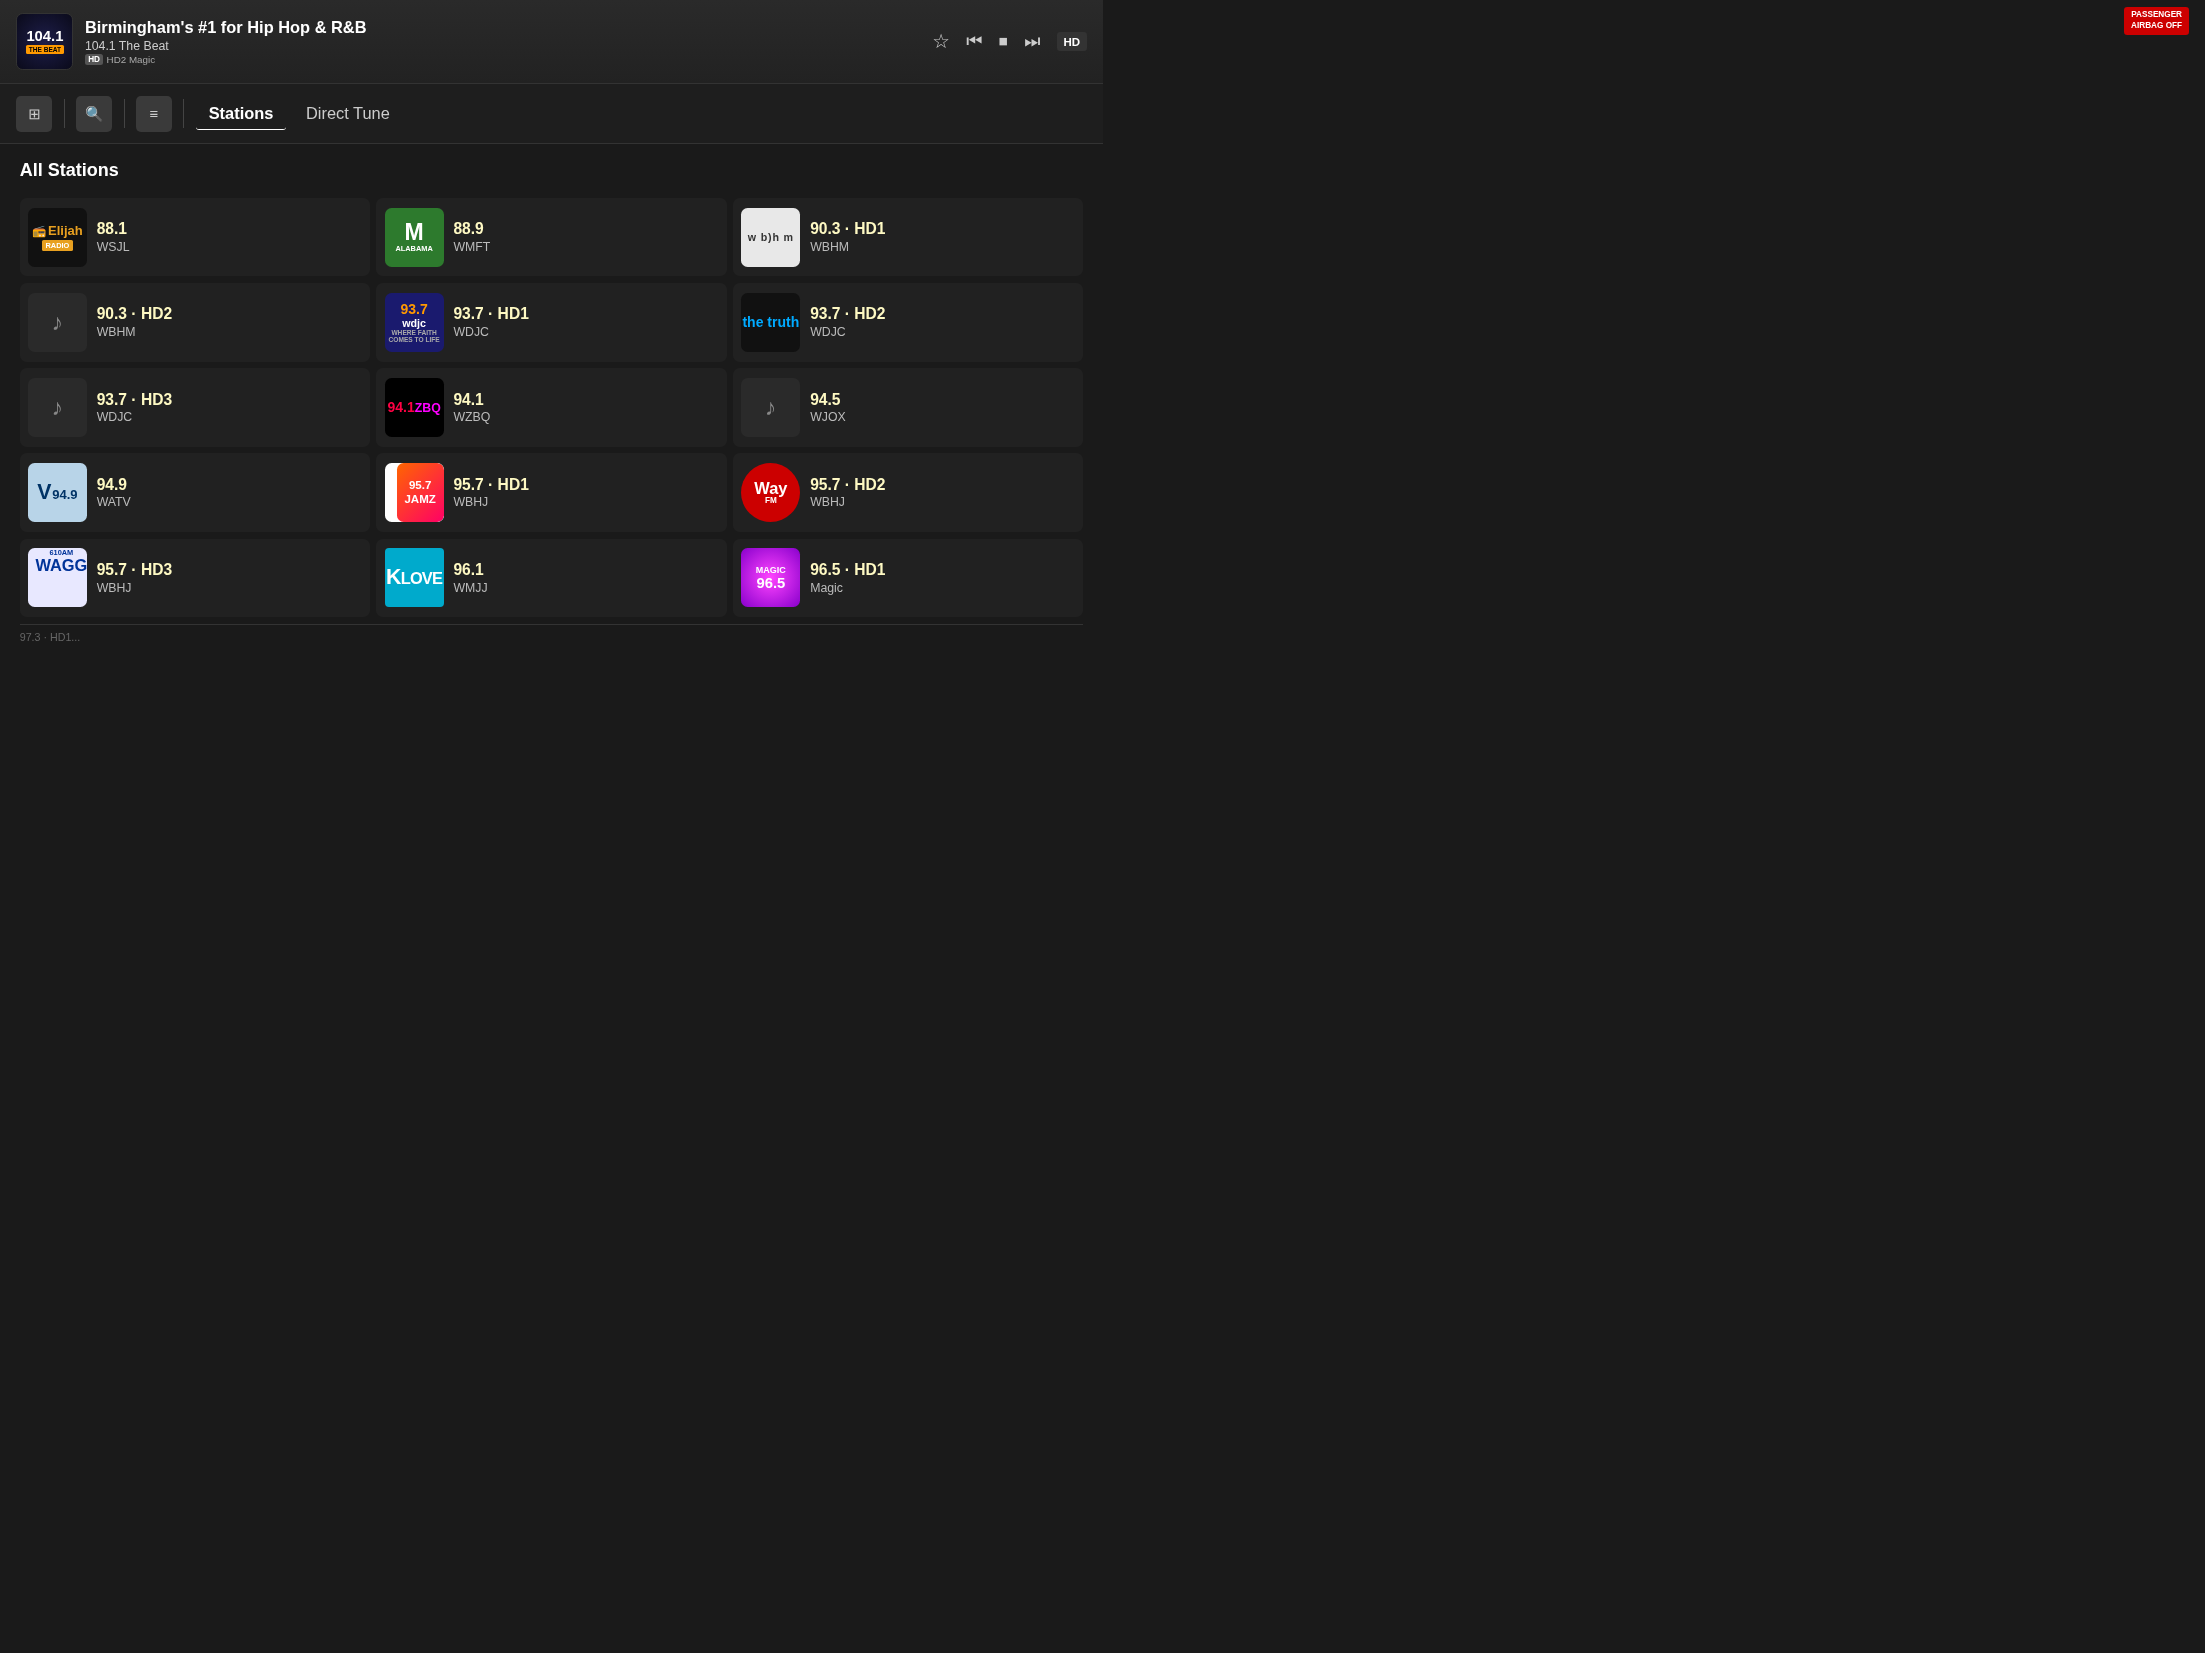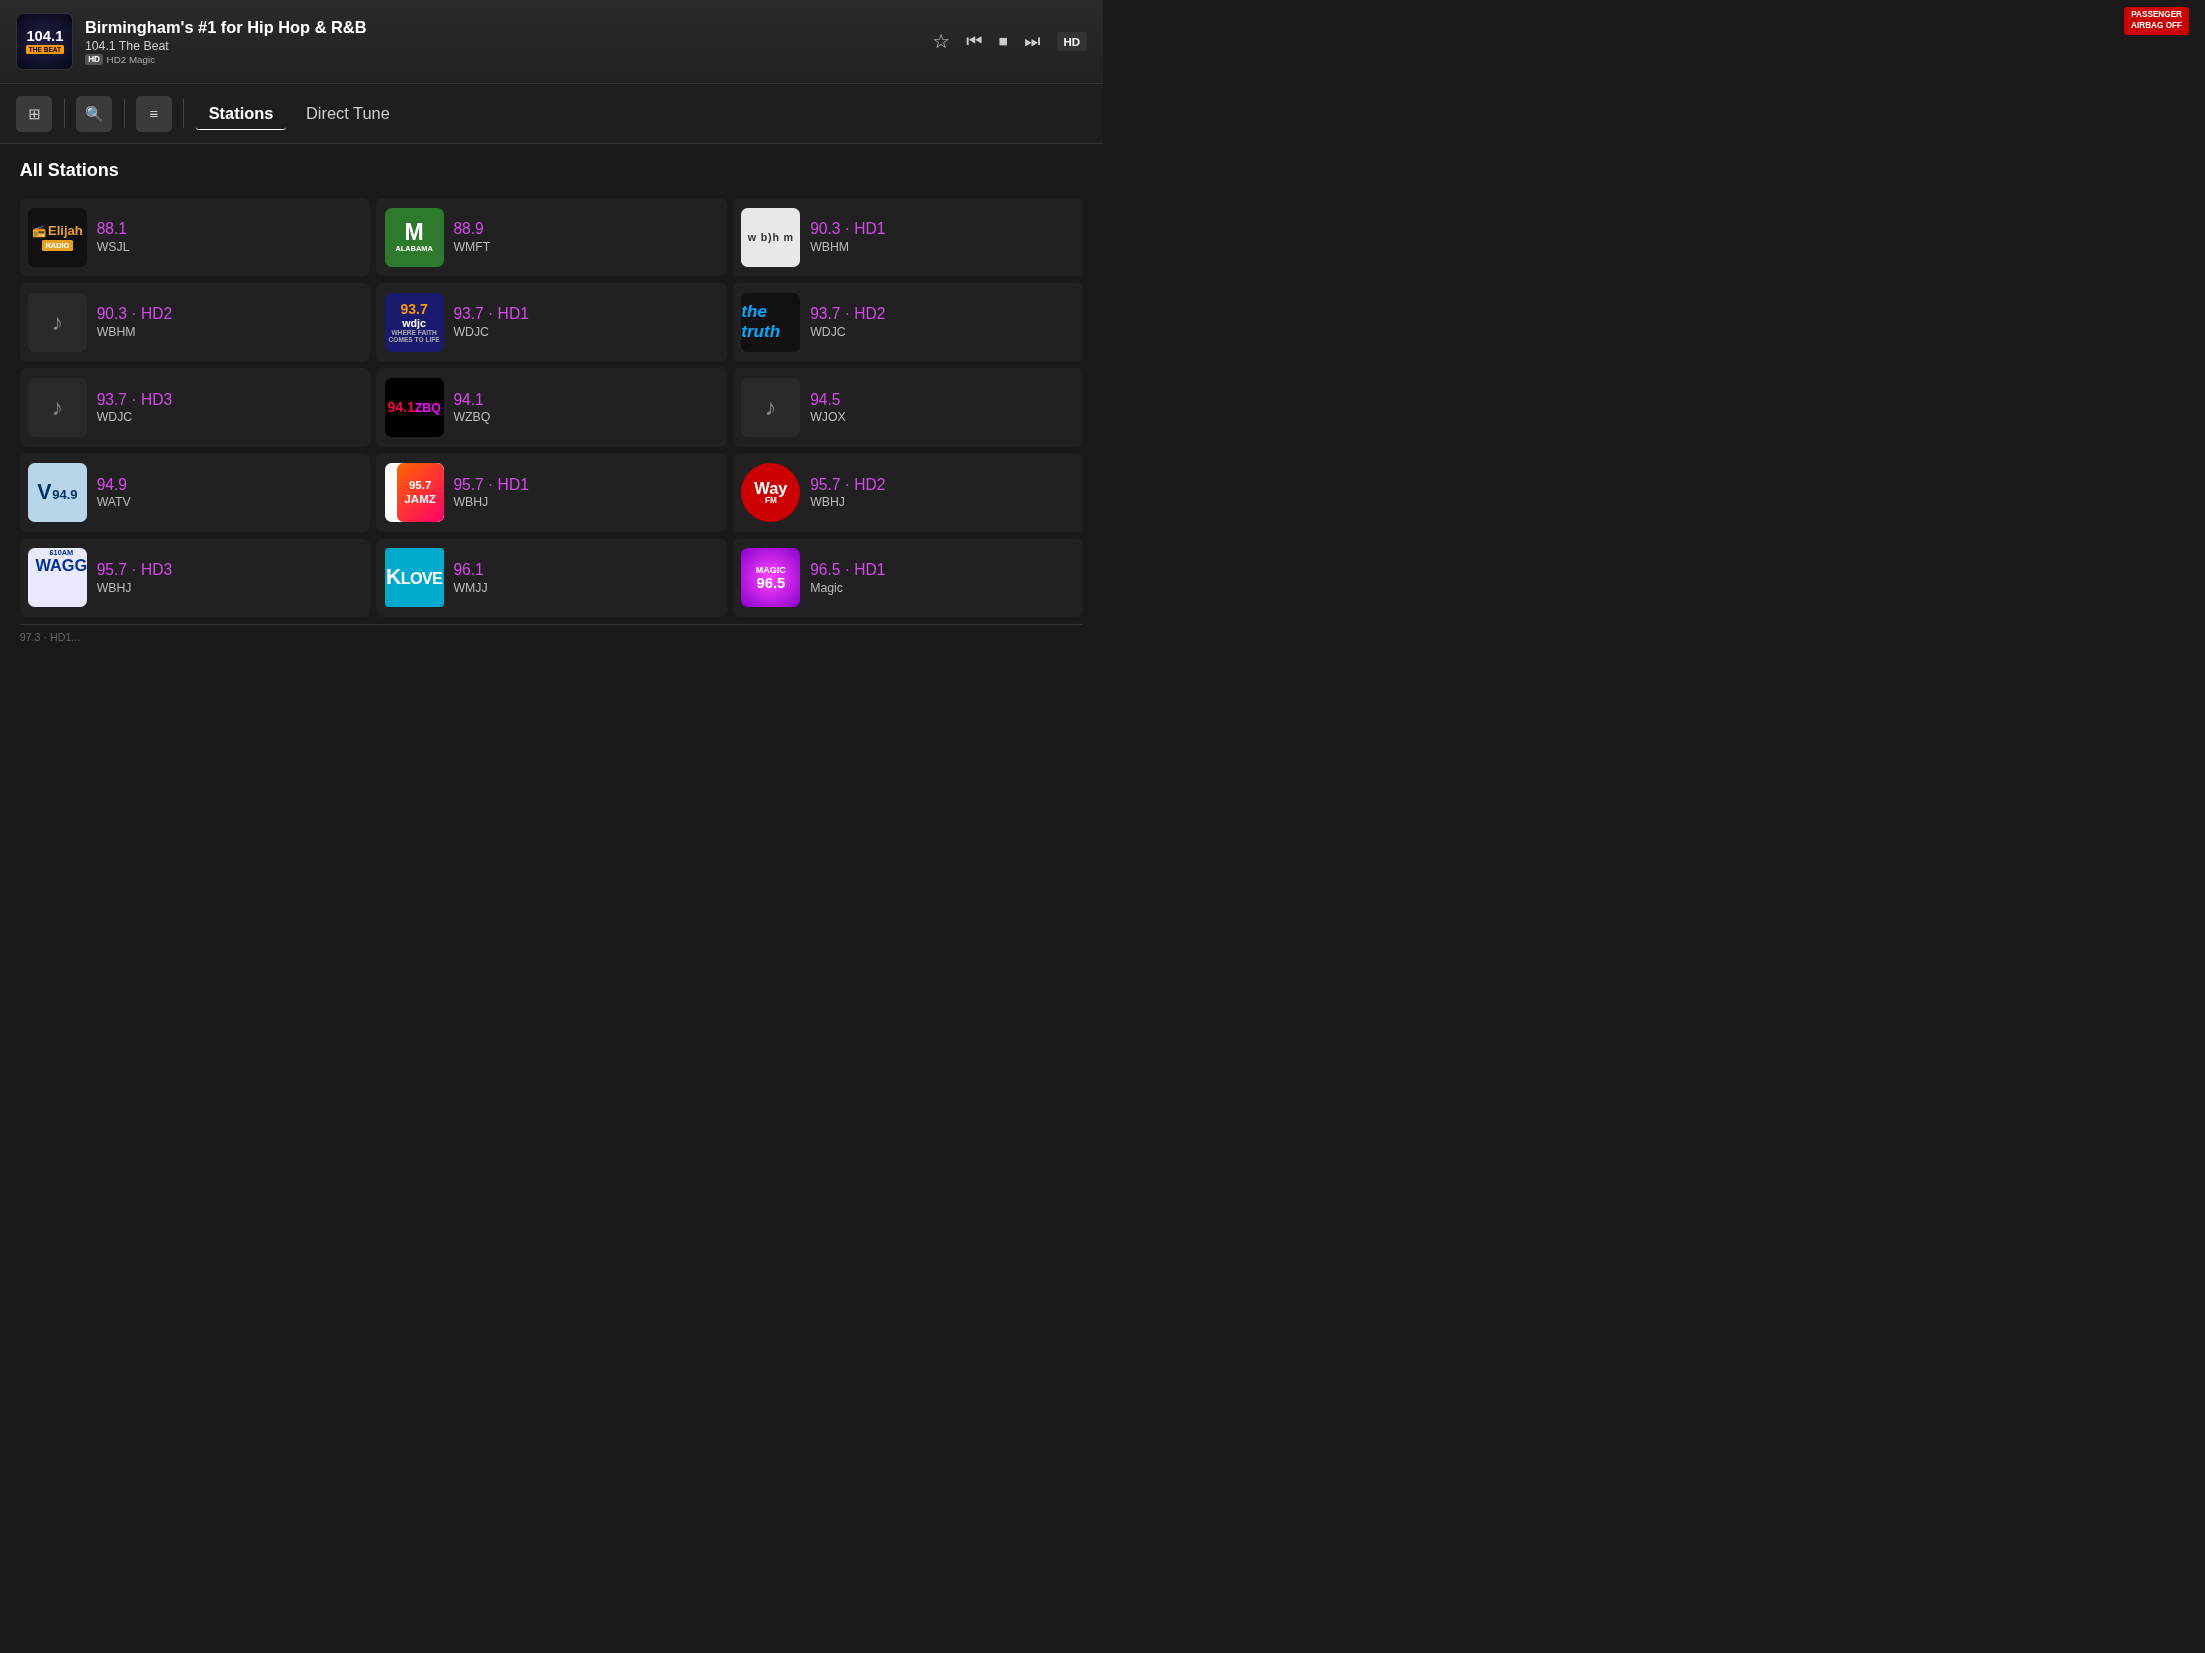--- a/index.html
+++ b/index.html
@@ -182,22 +182,22 @@
       flex-shrink: 0;
       display: flex;
       align-items: center;
       justify-content: center;
       overflow: hidden;
       font-size: 8.2px;
       font-weight: bold;
     }
     .station-details .freq {
       font-size: 15.6px;
-      font-weight: normal;
-      color: #d946ef;
+      font-weight: bold;
+      color: #fef9c3;
     }
     .station-details .call {
       font-size: 12.3px;
       color: #bbb;
       margin-top: 1.6px;
     }
 
     
     .logo-elijah { background: #111; }
     .logo-elijah-inner {
@@ -219,21 +219,21 @@
     .logo-wbhm { background: #e8e8e8; display: flex; align-items: center; justify-content: center; }
     .logo-wbhm-text { font-size: 10.7px; color: #333; font-weight: bold; letter-spacing: 0.8px; }
 
     .logo-music { background: #2a2a2a; display: flex; align-items: center; justify-content: center; }
     .music-note { font-size: 23px; color: #888; }
 
     .logo-wdjc { background: #1a1a6e; border-radius: 6.6px; }
     .logo-wdjc-inner { width: 100%; height: 100%; display: flex; align-items: center; justify-content: center; }
 
     .logo-truth { background: #111; display: flex; align-items: center; justify-content: center; }
-    .truth-text { color: #0af; font-size: 17px; font-weight: bold; font-style: italic; }
+    .truth-text { color: #0af; font-size: 14px; font-weight: bold; }
 
     .logo-wzbq { background: #000; display: flex; align-items: center; justify-content: center; }
 
     .logo-watv { background: #b8d4e8; display: flex; align-items: center; justify-content: center; border-radius: 6.6px; }
 
     .logo-jamz { background: #fff; display: flex; align-items: center; justify-content: center; padding-left: 12px; }
 
     .logo-wagg { background: #e8e8ff; display: flex; align-items: flex-start; justify-content: center; border-radius: 6.6px; padding-left: 8px; }
 
     .logo-klove { background: #00aacc; display: flex; align-items: center; justify-content: center; border-radius: 4px; }

